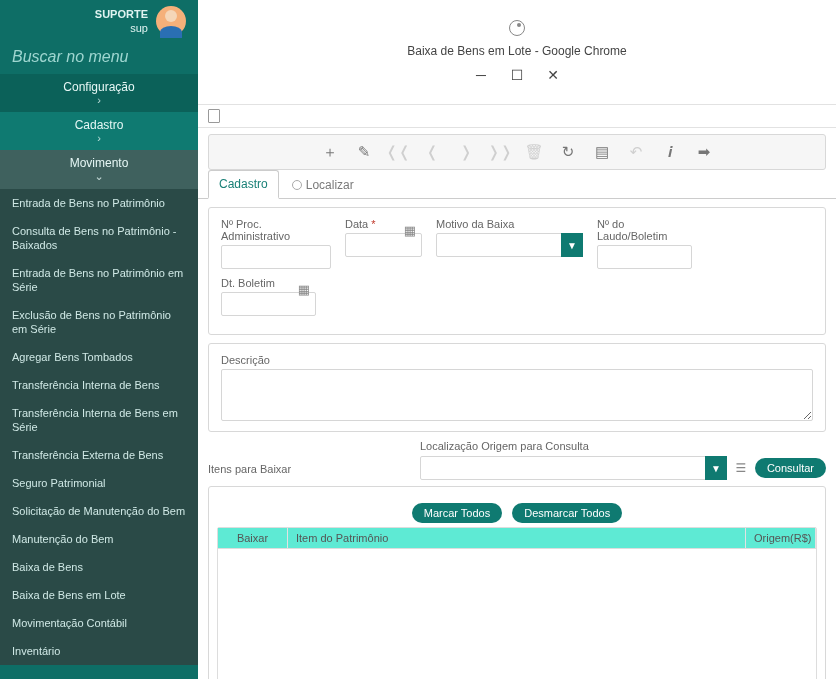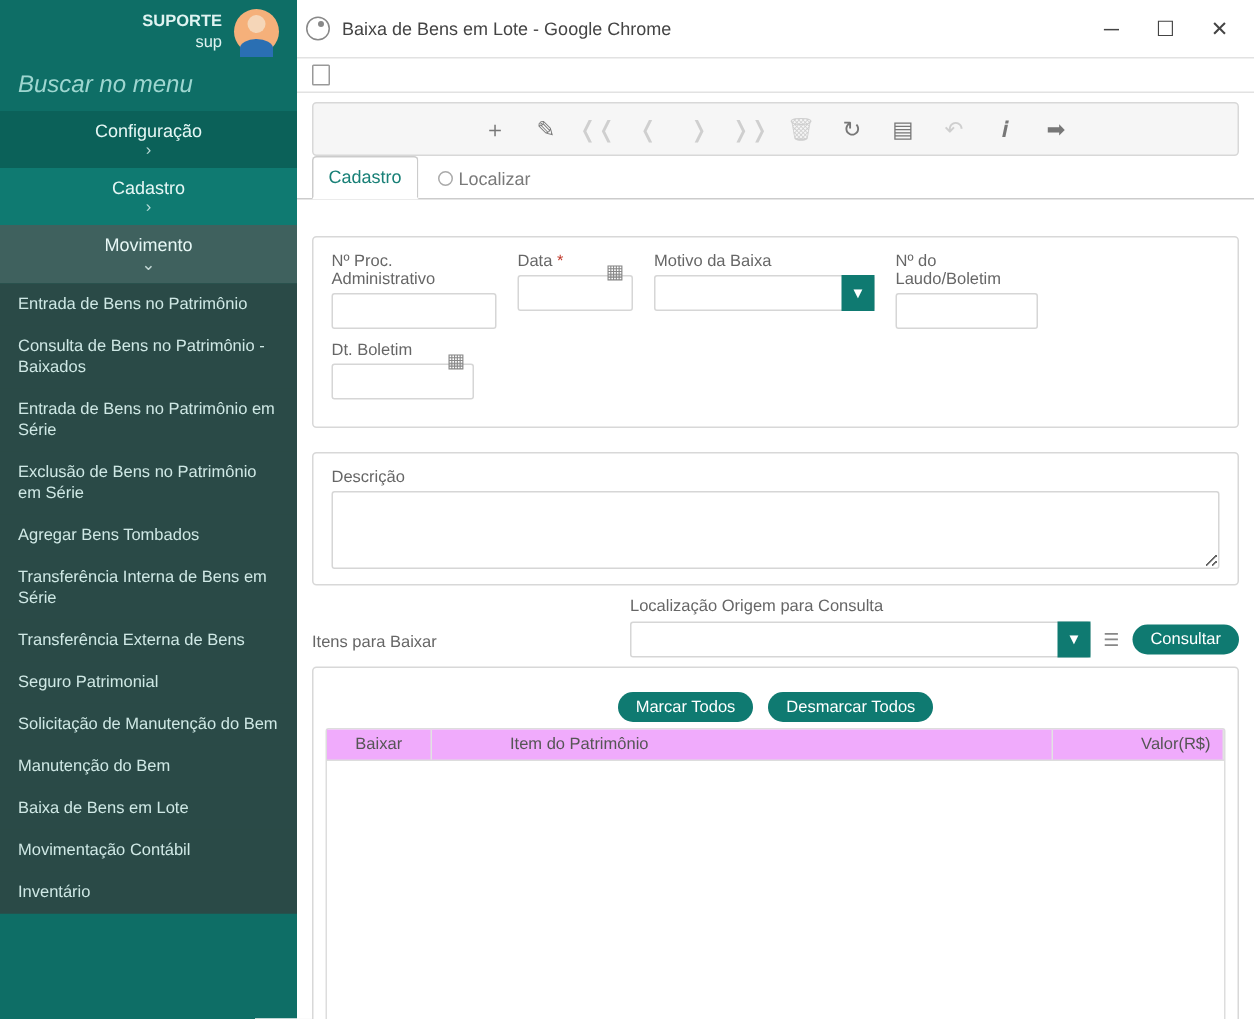--- a/index.html
+++ b/index.html
@@ -45,22 +45,22 @@
       padding: 6px 12px; font-size: 12px; cursor: pointer; color: #e6f7f5;
     }
     .menu-item.level1 { background: #0b6159; flex-direction: column; }
     .menu-item.level1.active { background: #0f7a71; }
     .menu-item.level2 { background: #2a4a47; color: #cfe8e5; font-size: 11px; padding: 7px 12px; line-height: 14px; }
     .chevron { opacity: 0.8; font-size: 11px; }
     .section-dark { background: #2a4a47; }
     
     .main { flex: 1; background: #fff; display: flex; flex-direction: column; }
     .win-titlebar {
-      display: flex; align-items: center; padding: 10px 6px; background: #fff;
-      border-bottom: 1px solid #e2e2e2; gap: 8px;
+      display: flex; align-items: center; padding: 20px 6px; background: #fff;
+      border-bottom: 1px solid #e2e2e2; gap: 8px; flex-direction: column;
     }
     .win-icon { width: 16px; height: 16px; border: 1.5px solid #888; border-radius: 50%; position: relative; flex-shrink: 0; }
     .win-icon::after { content: ""; position: absolute; top: 2px; left: 7px; width: 4px; height: 4px; background: #888; border-radius: 50%; }
     .win-title { flex: 1; font-size: 12px; }
     .win-btns { display: flex; gap: 18px; padding: 0 8px; }
     .win-btn { width: 18px; height: 18px; display: flex; align-items: center; justify-content: center; cursor: pointer; font-size: 14px; }
     .addr-bar { padding: 4px 10px; border-bottom: 1px solid #e2e2e2; }
     .doc-icon { width: 12px; height: 14px; border: 1px solid #999; border-radius: 1px; }
     
     .toolbar {
@@ -78,21 +78,21 @@
       border: 1px solid transparent; border-bottom: none; cursor: pointer;
       display: flex; align-items: center; gap: 4px;
     }
     .tab.active {
       color: #198077; border-color: #ccc; border-bottom: 2px solid #fff;
       background: #fff; margin-bottom: -1px; border-radius: 3px 3px 0 0;
     }
     .radio-dot { width: 10px; height: 10px; border: 1px solid #aaa; border-radius: 50%; display: inline-block; }
     
     .form-body { padding: 8px 10px; overflow: auto; flex: 1; }
-    .fieldset { border: 1px solid #d8d8d8; border-radius: 3px; padding: 10px 12px; margin-bottom: 8px; background: #fff; margin-top: 16px; }
+    .fieldset { border: 1px solid #d8d8d8; border-radius: 3px; padding: 10px 12px; margin-bottom: 8px; background: #fff; }
     .row { display: flex; gap: 14px; flex-wrap: wrap; margin-bottom: 8px; }
     .field { display: flex; flex-direction: column; gap: 3px; }
     .field label { font-size: 11px; color: #666; }
     .req { color: #c0392b; }
     .field input, .field textarea {
       border: 1px solid #d6d6d6; border-radius: 2px; padding: 4px 6px;
       font-size: 12px; height: 24px; background: #fff;
     }
     .field textarea { height: 52px; resize: both; }
     .with-cal { position: relative; }
@@ -107,23 +107,22 @@
       background: #0f7a71; display: flex; align-items: center; justify-content: center;
       color: #fff; cursor: pointer; font-size: 10px;
     }
     .btn-primary {
       background: #0f7a71; color: #fff; border: none; border-radius: 10px;
       padding: 4px 12px; font-size: 11px; cursor: pointer; font-family: inherit;
     }
     .table-controls { display: flex; justify-content: center; gap: 10px; margin: 8px 0 4px 0; }
     .grid { border: 1px solid #ddd; border-radius: 2px; }
     .grid-header {
-      display: flex; background: #f0abfc; font-size: 11px; color: #555;
+      display: flex; background: #5eead4; font-size: 11px; color: #555;
       border-bottom: 1px solid #ddd;
-      gap: 44px;
     }
     .grid-header div { padding: 4px 8px; border-right: 1px solid #e2e2e2; }
     .grid-body { height: 246px; }
     .loc-row { display: flex; align-items: center; gap: 6px; margin-top: 4px; }
     .loc-row .select-wrap { flex: 1; }
     .loc-row .select-wrap input { width: 100%; height: 24px; border: 1px solid #d6d6d6; border-radius: 2px; padding: 4px 26px 4px 6px; }
     .list-icon { width: 16px; height: 16px; display: flex; align-items: center; justify-content: center; color: #888; cursor: pointer; }
     .loc-label { font-size: 11px; color: #666; margin-bottom: 2px; display: block; }
     .lower-split { display: flex; gap: 12px; }
     .lower-left { width: 200px; }
@@ -166,33 +165,39 @@
     <div class="menu-item level2">
         <span>Entrada de Bens no Patrimônio em Série</span>
       </div>
     <div class="menu-item level2">
         <span>Exclusão de Bens no Patrimônio em Série</span>
       </div>
     <div class="menu-item level2">
         <span>Agregar Bens Tombados</span>
       </div>
     <div class="menu-item level2">
+        <span>Transferência Interna de Bens</span>
+      </div>
+    <div class="menu-item level2">
         <span>Transferência Interna de Bens em Série</span>
       </div>
     <div class="menu-item level2">
         <span>Transferência Externa de Bens</span>
       </div>
     <div class="menu-item level2">
         <span>Seguro Patrimonial</span>
       </div>
     <div class="menu-item level2">
         <span>Solicitação de Manutenção do Bem</span>
       </div>
     <div class="menu-item level2">
         <span>Manutenção do Bem</span>
+      </div>
+    <div class="menu-item level2">
+        <span>Baixa de Bens</span>
       </div>
     <div class="menu-item level2">
         <span>Baixa de Bens em Lote</span>
       </div>
     <div class="menu-item level2">
         <span>Movimentação Contábil</span>
       </div>
     <div class="menu-item level2">
         <span>Inventário</span>
       </div>
@@ -300,21 +305,21 @@
 
     <div class="fieldset" style="margin-top:6px;padding:8px">
       <div class="table-controls">
         <button class="btn-primary">Marcar Todos</button>
         <button class="btn-primary">Desmarcar Todos</button>
       </div>
       <div class="grid">
         <div class="grid-header">
           <div style="width:70px;text-align:center">Baixar</div>
           <div style="flex:1">Item do Patrimônio</div>
-          <div style="width:70px;text-align:right">Valor(R$)</div>
+          <div style="width:70px;text-align:right">Origem(R$)</div>
         </div>
         <div class="grid-body"></div>
       </div>
 
     </div>
 
   </div>
 </div>
 
 </body></html>

